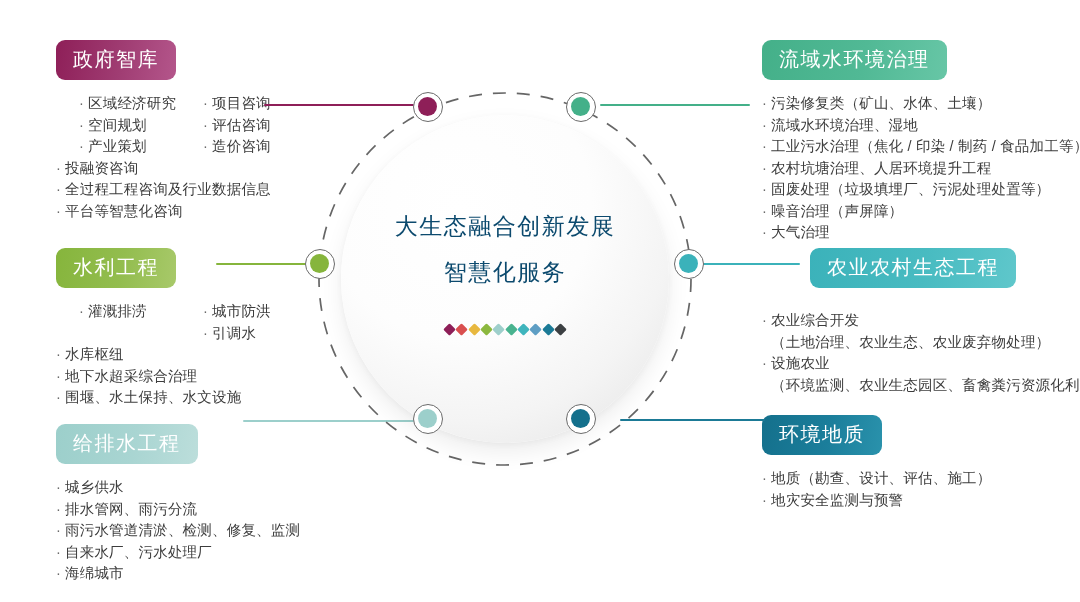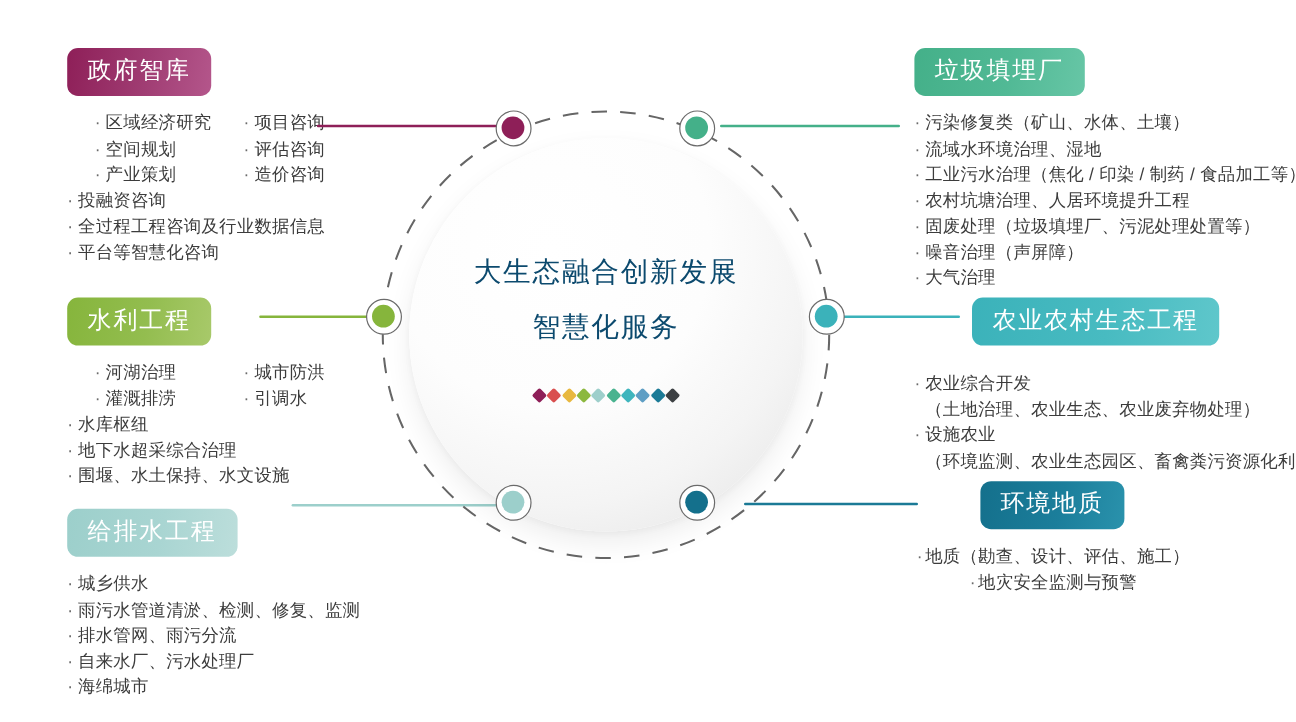--- a/index.html
+++ b/index.html
@@ -173,47 +173,46 @@
       <div class="item"><span class="dot">·</span><span>全过程工程咨询及行业数据信息</span></div>
       <div class="item"><span class="dot">·</span><span>平台等智慧化咨询</span></div>
     </div>
   </div>
 
   <div class="section left" style="left:56px; top:248px;">
     <div class="badge" style="background:linear-gradient(100deg,#86b53c 0%,#93bd4f 55%,#a8c96a 100%);">水利工程</div>
     <div class="items">
       <div class="twocol">
         <div class="col1">
-          <div class="item"><span class="dot">·</span><span>河湖治理</span></div>
           <div class="item"><span class="dot">·</span><span>灌溉排涝</span></div>
         </div>
         <div class="col2">
           <div class="item"><span class="dot">·</span><span>城市防洪</span></div>
           <div class="item"><span class="dot">·</span><span>引调水</span></div>
         </div>
       </div>
       <div class="item"><span class="dot">·</span><span>水库枢纽</span></div>
       <div class="item"><span class="dot">·</span><span>地下水超采综合治理</span></div>
       <div class="item"><span class="dot">·</span><span>围堰、水土保持、水文设施</span></div>
     </div>
   </div>
 
   <div class="section left" style="left:56px; top:416px;margin-top:8px;">
     <div class="badge" style="background:linear-gradient(100deg,#9ccfcb 0%,#a9d5d2 55%,#bcdedb 100%);">给排水工程</div>
     <div class="items">
       <div class="item"><span class="dot">·</span><span>城乡供水</span></div>
+      <div class="item"><span class="dot">·</span><span>排水管网、雨污分流</span></div>
       <div class="item"><span class="dot">·</span><span>雨污水管道清淤、检测、修复、监测</span></div>
-      <div class="item"><span class="dot">·</span><span>排水管网、雨污分流</span></div>
       <div class="item"><span class="dot">·</span><span>自来水厂、污水处理厂</span></div>
       <div class="item"><span class="dot">·</span><span>海绵城市</span></div>
     </div>
   </div>
 
   <div class="section right" style="left:762px; top:40px;">
-    <div class="badge" style="background:linear-gradient(100deg,#44b089 0%,#51b995 55%,#67c6a6 100%);">垃圾填埋厂</div>
+    <div class="badge" style="background:linear-gradient(100deg,#44b089 0%,#51b995 55%,#67c6a6 100%);">流域水环境治理</div>
     <div class="items">
       <div class="item"><span class="dot">·</span><span>污染修复类（矿山、水体、土壤）</span></div>
       <div class="item"><span class="dot">·</span><span>流域水环境治理、湿地</span></div>
       <div class="item"><span class="dot">·</span><span>工业污水治理（焦化 / 印染 / 制药 / 食品加工等）</span></div>
       <div class="item"><span class="dot">·</span><span>农村坑塘治理、人居环境提升工程</span></div>
       <div class="item"><span class="dot">·</span><span>固废处理（垃圾填埋厂、污泥处理处置等）</span></div>
       <div class="item"><span class="dot">·</span><span>噪音治理（声屏障）</span></div>
       <div class="item"><span class="dot">·</span><span>大气治理</span></div>
     </div>
   </div>
@@ -225,21 +224,21 @@
       <div class="item">
           <span class="sub">（土地治理、农业生态、农业废弃物处理）</span>
         </div>
       <div class="item"><span class="dot">·</span><span>设施农业</span></div>
       <div class="item">
           <span class="sub">（环境监测、农业生态园区、畜禽粪污资源化利用）</span>
         </div>
     </div>
   </div>
 
-  <div class="section right" style="left:762px; top:401px;text-align:center;">
+  <div class="section right" style="left:762px; top:415px;">
     <div class="badge" style="background:linear-gradient(100deg,#14708c 0%,#1b7e9b 55%,#2a92ac 100%);">环境地质</div>
     <div class="items">
       <div class="item"><span class="dot">·</span><span>地质（勘查、设计、评估、施工）</span></div>
       <div class="item"><span class="dot">·</span><span>地灾安全监测与预警</span></div>
     </div>
   </div>
 
   <div class="conn" style="left:264px; top:104px; width:150px; background:#8e1f58;"></div>
   <div class="conn" style="left:216px; top:263px; width:106px; background:#86b53c;"></div>
   <div class="conn" style="left:243px; top:420px; width:185px; background:#9ccfcb;"></div>

